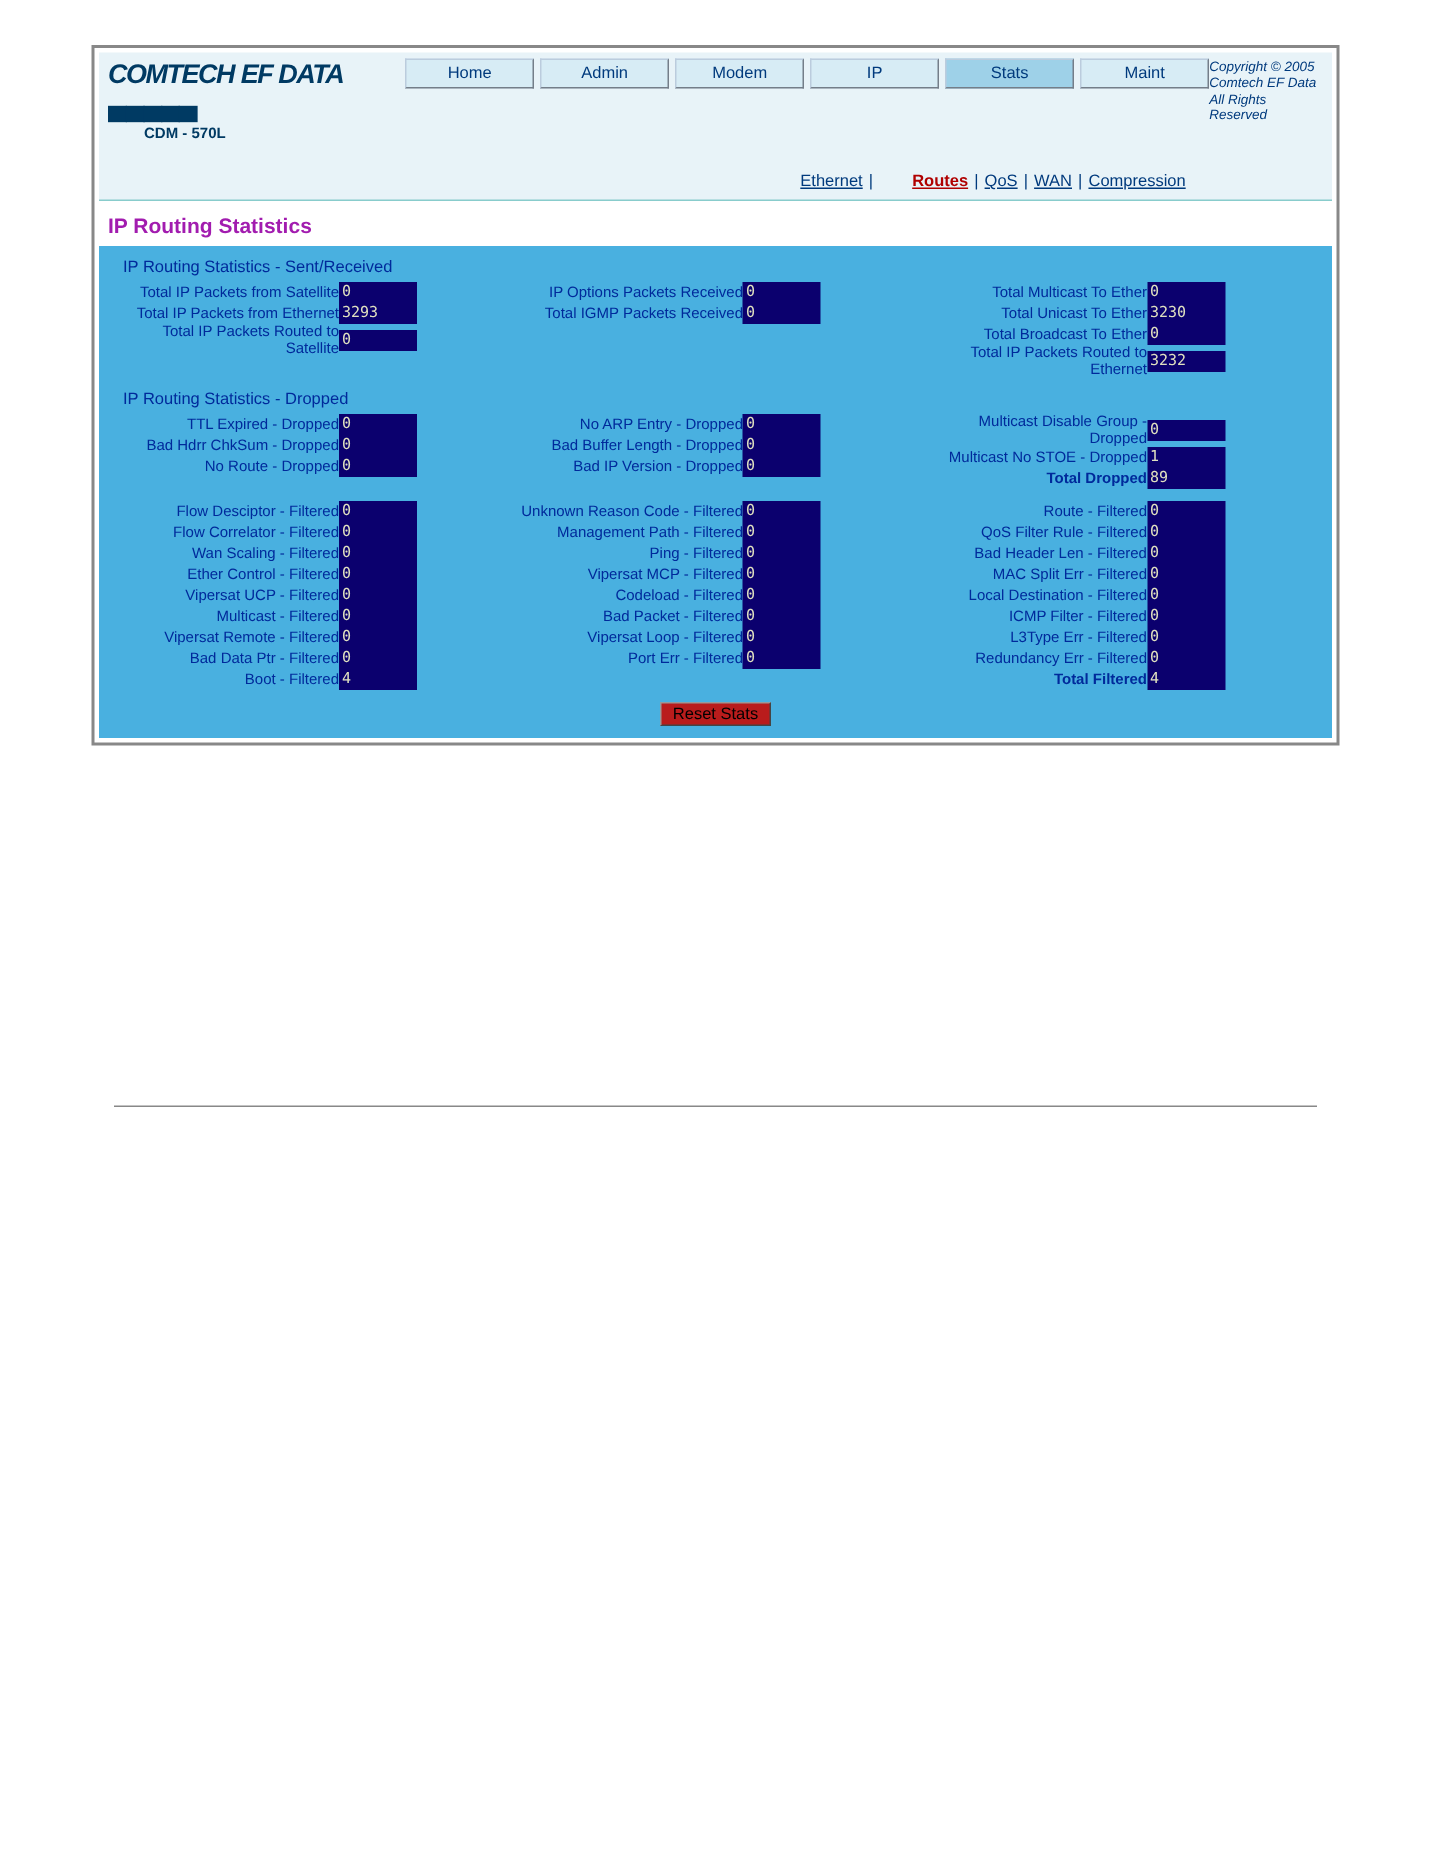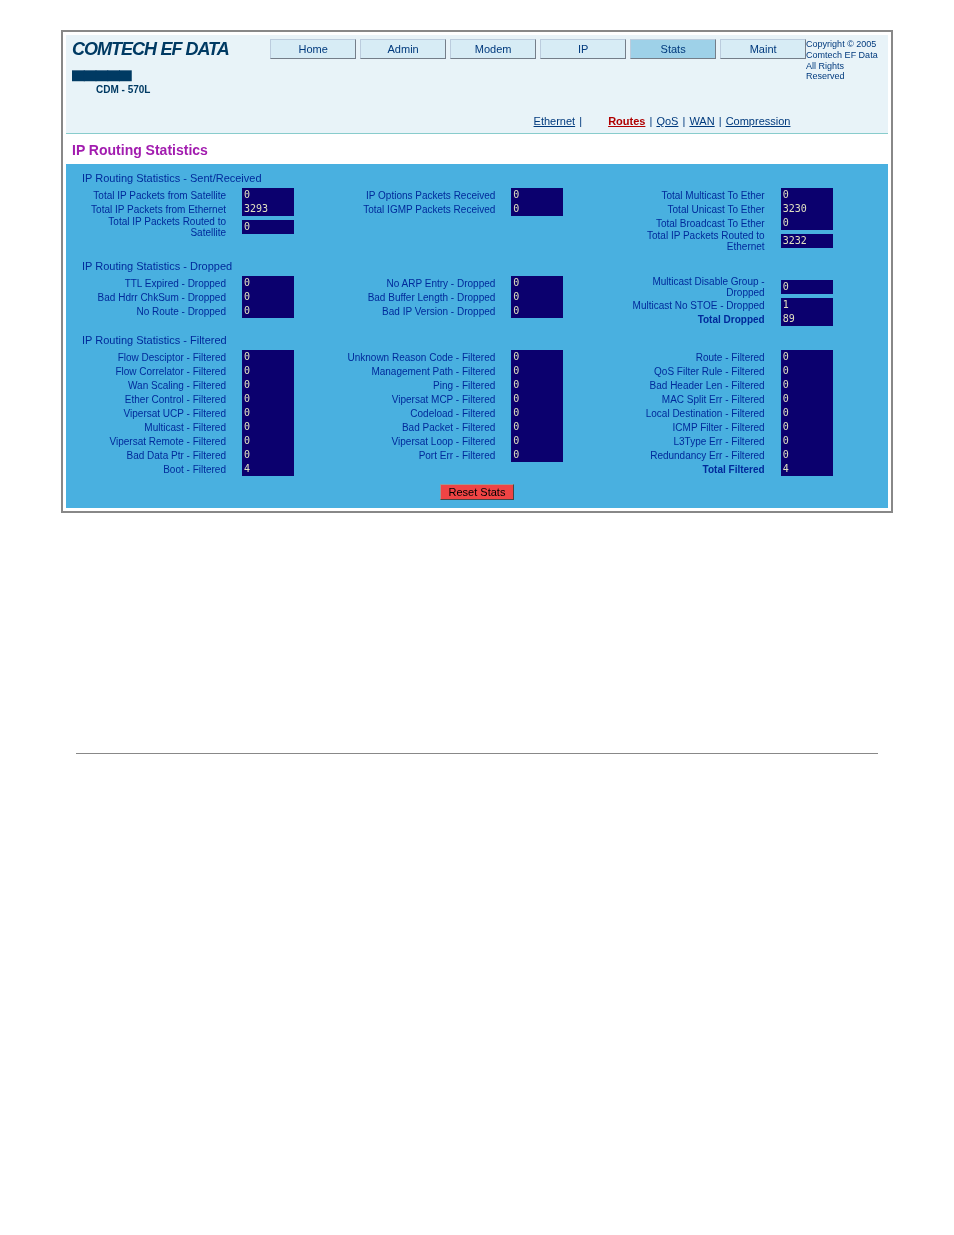--- a/index.html
+++ b/index.html
@@ -8,39 +8,39 @@
   .topbar { background:#e8f3f8; border-bottom:1px solid #8cc; }
   .toprow { display:flex; align-items:flex-start; padding:4px 6px 0 6px; }
   .logo { color:#003a63; font-style:italic; font-weight:900; font-size:18px;
           letter-spacing:-1px; }
   .model { color:#003a63; font-weight:bold; font-size:10px; margin:2px 0 20px 30px; }
   .tabs { display:flex; gap:4px; margin-left:32px; }
   .tab { width:84px; height:18px; font-size:11px; color:#003a7d;
          background:#d7ecf5; border:1px outset #bcd; text-align:center;
          line-height:18px; cursor:pointer; }
   .tab.active { background:#9ed1e8; }
-  .copy { margin-left:auto; color:#003a7d; font-size:9px;
+  .copy { margin-left:auto; font-style:italic; color:#003a7d; font-size:9px;
           text-align:left; line-height:1.2; width:100px; }
   .subnav { text-align:center; font-size:11px; margin:6px 0 6px 370px; }
   .subnav a { color:#003a7d; text-decoration:underline; cursor:pointer; }
   .subnav a.current { color:#b00000; font-weight:bold;margin-left:22px; }
   .subnav span.sep { color:#003a7d; margin:0 1px; }
   .title { color:#a21caf; font-weight:bold; font-size:14px; margin:8px 0 6px 6px; }
   .main { background:#49b0e0; padding:4px; }
   .sect { font-size:11px; color:#002a9b; font-weight:normal; margin:4px 0 4px 12px; }
   .grid { display:grid; grid-template-columns:1fr 1fr 1fr; gap:2px 6px;
           margin:0 6px 8px 6px; }
   .row { display:flex; align-items:center; }
   .lbl { color:#002a9b; font-size:10px; text-align:right; width:150px;
-         padding-right:16px; line-height:1.1; }
+         padding-right:0; line-height:1.1; }
   .lbl.bold { font-weight:bold; }
   .val { width:48px; height:14px; background:#0b006e; color:#e0e0c0;
          font-size:10px; padding:0 2px; line-height:14px; font-family:monospace; }
   .reset { display:block; margin:6px auto 4px auto; font-size:11px;
-           padding:1px 8px; background:#ef4444; border:1px outset #999; cursor:pointer; }
+           padding:1px 8px; background:#b91c1c; border:1px outset #999; cursor:pointer; }
   .footline { border-top:1px solid #888; margin:240px 60px 0 60px; }
 </style>
 </head>
 <body>
 
 <div class="page">
   <div class="outer">
     <div class="topbar">
       <div class="toprow">
         <div>
@@ -152,21 +152,20 @@
               <div class="row">
                 <div class="lbl">Multicast No STOE - Dropped</div>
                 <div class="val">1</div>
               </div>
               <div class="row">
                 <div class="lbl bold">Total Dropped</div>
                 <div class="val">89</div>
               </div>
             </div>
           </div>
-          <div class="sect">IP Routing Statistics - Filtered</div>
           <div class="grid">
             <div>
               <div class="row">
                 <div class="lbl">Flow Desciptor - Filtered</div>
                 <div class="val">0</div>
               </div>
               <div class="row">
                 <div class="lbl">Flow Correlator - Filtered</div>
                 <div class="val">0</div>
               </div>

